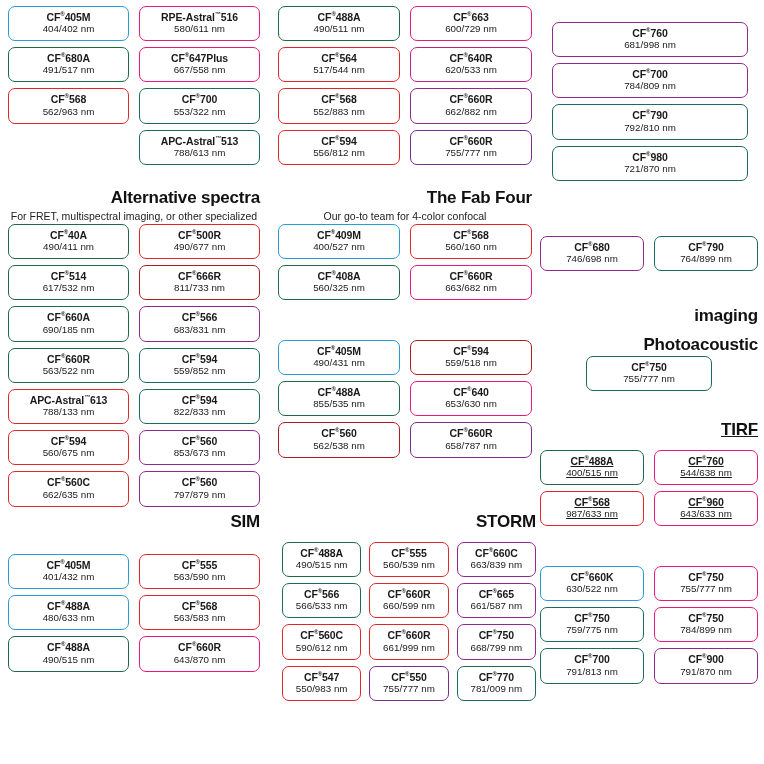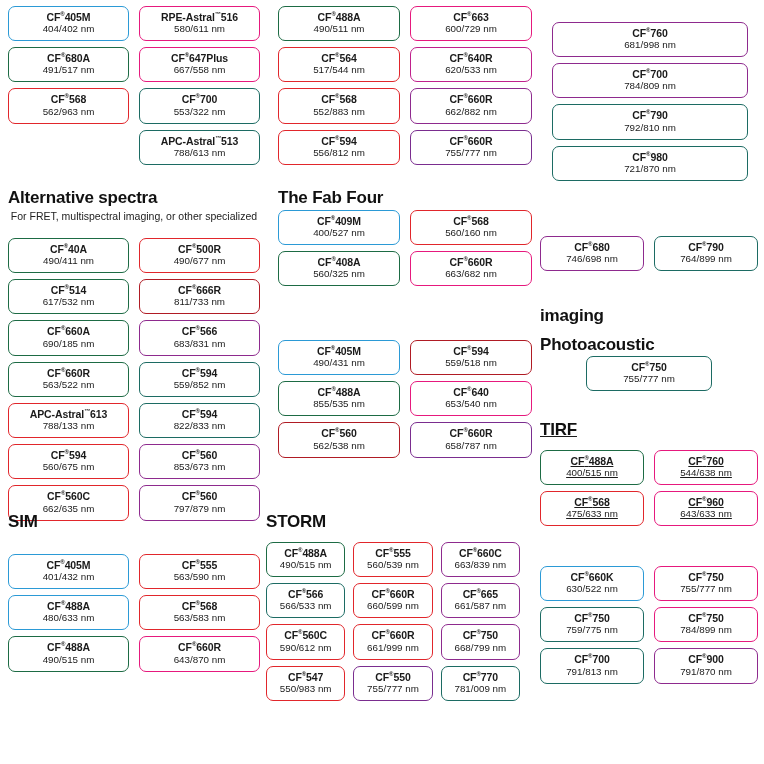--- a/index.html
+++ b/index.html
@@ -60,33 +60,33 @@
   .c-red       { border-color: #e1262b; }
   .c-darkred   { border-color: #b01b24; }
   .c-pink      { border-color: #e6197d; }
   .c-magenta   { border-color: #c0208c; }
   .c-purple    { border-color: #8e2a8e; }
   .c-violet    { border-color: #7a2d8f; }
   .c-teal      { border-color: #1c6b63; }
 
   
   .sec-title {
-    text-align: left;
+    text-align: right;
     font-size: 17px;
     font-weight: bold;
     color: #111;
     margin: 0 0 2px 0;
     letter-spacing: -0.2px;
   }
   .sec-sub {
     text-align: center;
     font-size: 10.5px;
     font-weight: normal;
     color: #222;
-    margin: 0 0 16px 0;
+    margin: 0 0 2px 0;
   }
   .sec-title.two-line { line-height: 1.12; }
 
   
   .grid2 { display: flex; gap: 10px; }
   .grid3 { display: flex; gap: 8px; }
   .col   { flex: 1 1 0; min-width: 0; }
 
   
   .block { position: absolute; }
@@ -95,21 +95,21 @@
   #top-mid-group    { left: 278px; top: 6px;   width: 254px; }
   #top-right-group  { left: 552px; top: 22px;  width: 196px; }
 
   #alt-section      { left: 8px;   top: 188px; width: 252px; }
   #fab-section      { left: 278px; top: 188px; width: 254px; }
   #sted-section     { left: 278px; top: 340px; width: 254px; }
   #pair-right       { left: 540px; top: 236px; width: 218px; }
   #photo-section    { left: 540px; top: 306px; width: 218px; }
   #tirf-section     { left: 540px; top: 420px; width: 218px; text-decoration: underline; }
   #sim-section      { left: 8px;   top: 512px; width: 252px; }
-  #storm-section    { left: 266px; top: 512px; width: 254px; }
+  #storm-section    { left: 282px; top: 512px; width: 254px; }
   #twophoton-section{ left: 540px; top: 566px; width: 218px; }
 </style>
 </head>
 <body>
 
 <div class="sheet">
 
   <div class="block" id="top-left-group">
     <div class="grid2">
       <div class="col">
@@ -271,20 +271,21 @@
           <div class="chip c-purple">
             <span class="nm">CF<sup>®</sup>560</span>
             <span class="sp">797/879 nm</span>
           </div>
         </div>
     </div>
   </div>
 
   <div class="block" id="fab-section">
     <div class="sec-title">The Fab Four</div>
+    <div class="sec-sub">Our go-to team for 4-color confocal</div>
     <div class="grid2">
       <div class="col">
           <div class="chip c-blue">
             <span class="nm">CF<sup>®</sup>409M</span>
             <span class="sp">400/527 nm</span>
           </div>
           <div class="chip c-green">
             <span class="nm">CF<sup>®</sup>408A</span>
             <span class="sp">560/325 nm</span>
           </div>
@@ -318,21 +319,21 @@
             <span class="sp">562/538 nm</span>
           </div>
         </div>
       <div class="col">
           <div class="chip c-darkred">
             <span class="nm">CF<sup>®</sup>594</span>
             <span class="sp">559/518 nm</span>
           </div>
           <div class="chip c-pink">
             <span class="nm">CF<sup>®</sup>640</span>
-            <span class="sp">653/540 nm</span>
+            <span class="sp">653/630 nm</span>
           </div>
           <div class="chip c-violet">
             <span class="nm">CF<sup>®</sup>660R</span>
             <span class="sp">658/787 nm</span>
           </div>
         </div>
     </div>
   </div>
 
   <div class="block" id="pair-right">
@@ -368,21 +369,21 @@
   <div class="block" id="tirf-section">
     <div class="sec-title" style="margin-bottom:10px;">TIRF</div>
     <div class="grid2">
       <div class="col">
           <div class="chip c-green">
             <span class="nm">CF<sup>®</sup>488A</span>
             <span class="sp">400/515 nm</span>
           </div>
           <div class="chip c-red">
             <span class="nm">CF<sup>®</sup>568</span>
-            <span class="sp">475/633 nm</span>
+            <span class="sp">987/633 nm</span>
           </div>
         </div>
       <div class="col">
           <div class="chip c-pink">
             <span class="nm">CF<sup>®</sup>760</span>
             <span class="sp">544/638 nm</span>
           </div>
           <div class="chip c-pink">
             <span class="nm">CF<sup>®</sup>960</span>
             <span class="sp">643/633 nm</span>

